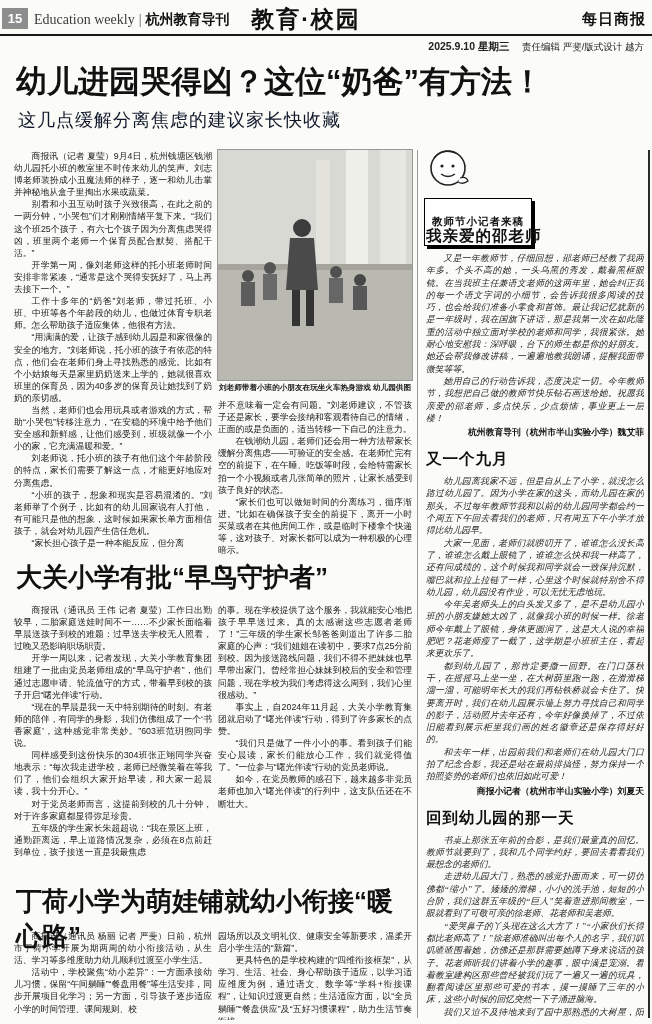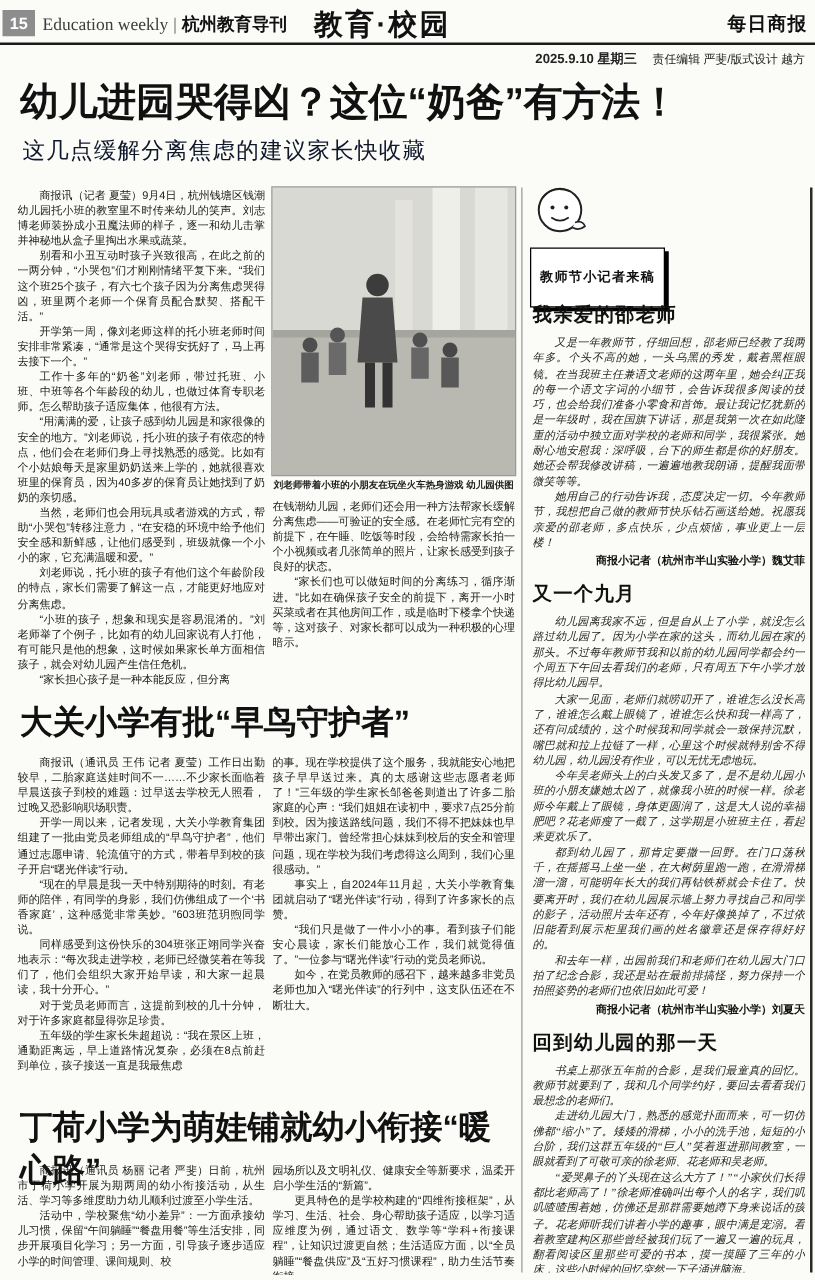--- a/index.html
+++ b/index.html
@@ -54,21 +54,21 @@
   
   .v-rule{position:absolute;left:417px;top:150px;width:1px;height:868px;background:#9a9a9a;}
   .edge-rule{position:absolute;left:648px;top:150px;width:2px;height:868px;background:#2a2a2a;}
   .contrib-icon{position:absolute;left:424px;top:146px;width:54px;height:50px;}
   .contrib-label{position:absolute;left:424px;top:198px;
     border:1px solid #000;background:#fff;box-shadow:3px 3px 0 #000;
     font-size:10.5px;font-weight:bold;padding:16px 7px;letter-spacing:1px;}
   .contrib{position:absolute;left:426px;top:226px;width:218px;height:792px;overflow:hidden;}
   .contrib h3{margin:10px 0 5px 0;font-size:15.5px;font-weight:900;letter-spacing:1px;
     font-family:"Liberation Sans",sans-serif;}
-  .contrib h3:first-child{margin-top:16px;}
+  .contrib h3:first-child{margin-top:0;}
   .contrib p{margin:0;text-indent:2em;text-align:justify;
     font-family:"Liberation Serif",serif;font-style:italic;
     font-size:8.8px;line-height:12.3px;color:#1d1d1d;}
   .byline{display:block;text-align:right;font-style:normal!important;
     font-weight:bold;font-size:8.8px;line-height:13px;margin:2px 0 4px 0;
     font-family:"Liberation Sans",sans-serif;color:#111;}
 </style>
 </head>
 <body>
 
@@ -121,20 +121,21 @@
       <rect x="23" y="132" width="14" height="24" fill="#5d5d5d"></rect>
     <circle cx="118" cy="122" r="6" fill="#505050"></circle>
       <rect x="111" y="128" width="14" height="25" fill="#666"></rect>
     <circle cx="142" cy="130" r="6" fill="#474747"></circle>
       <rect x="135" y="136" width="14" height="24" fill="#585858"></rect>
   </svg>
 </div>
 <div class="caption">刘老师带着小班的小朋友在玩坐火车热身游戏 幼儿园供图</div>
 
 <div id="lead-col2" class="body-col cont">
+    <p>并不意味着一定会有问题。”刘老师建议，不管孩子还是家长，要学会接纳和客观看待自己的情绪，正面的或是负面的，适当转移一下自己的注意力。</p>
     <p>在钱潮幼儿园，老师们还会用一种方法帮家长缓解分离焦虑——可验证的安全感。在老师忙完有空的前提下，在午睡、吃饭等时段，会给特需家长拍一个小视频或者几张简单的照片，让家长感受到孩子良好的状态。</p>
     <p>“家长们也可以做短时间的分离练习，循序渐进。”比如在确保孩子安全的前提下，离开一小时买菜或者在其他房间工作，或是临时下楼拿个快递等，这对孩子、对家长都可以成为一种积极的心理暗示。</p>
   </div>
 
 <div id="sec2-headline" class="sec-headline">大关小学有批“早鸟守护者”</div>
 <div id="sec2-col1" class="body-col">
     <p>商报讯（通讯员 王伟 记者 夏莹）工作日出勤较早，二胎家庭送娃时间不一……不少家长面临着早晨送孩子到校的难题：过早送去学校无人照看，过晚又恐影响职场职责。</p>
     <p>开学一周以来，记者发现，大关小学教育集团组建了一批由党员老师组成的“早鸟守护者”，他们通过志愿申请、轮流值守的方式，带着早到校的孩子开启“曙光伴读”行动。</p>
     <p>“现在的早晨是我一天中特别期待的时刻。有老师的陪伴，有同学的身影，我们仿佛组成了一个‘书香家庭’，这种感觉非常美妙。”603班范玥煦同学说。</p>
     <p>同样感受到这份快乐的304班张正翊同学兴奋地表示：“每次我走进学校，老师已经微笑着在等我们了，他们会组织大家开始早读，和大家一起晨读，我十分开心。”</p>
@@ -172,21 +173,21 @@
   </svg>
 </div>
 <div class="contrib-label">教师节小记者来稿</div>
 
 <div class="contrib">
   <h3>我亲爱的邵老师</h3>
   <div>
       <p>又是一年教师节，仔细回想，邵老师已经教了我两年多。个头不高的她，一头乌黑的秀发，戴着黑框眼镜。在当我班主任兼语文老师的这两年里，她会纠正我的每一个语文字词的小细节，会告诉我很多阅读的技巧，也会给我们准备小零食和首饰。最让我记忆犹新的是一年级时，我在国旗下讲话，那是我第一次在如此隆重的活动中独立面对学校的老师和同学，我很紧张。她耐心地安慰我：深呼吸，台下的师生都是你的好朋友。她还会帮我修改讲稿，一遍遍地教我朗诵，提醒我面带微笑等等。</p>
       <p>她用自己的行动告诉我，态度决定一切。今年教师节，我想把自己做的教师节快乐钻石画送给她。祝愿我亲爱的邵老师，多点快乐，少点烦恼，事业更上一层楼！</p>
     </div>
-  <span class="byline">商报小记者（杭州市半山实验小学）魏艾菲</span>
+  <span class="byline">杭州教育导刊（杭州市半山实验小学）魏艾菲</span>
 
   <h3>又一个九月</h3>
   <div>
       <p>幼儿园离我家不远，但是自从上了小学，就没怎么路过幼儿园了。因为小学在家的这头，而幼儿园在家的那头。不过每年教师节我和以前的幼儿园同学都会约一个周五下午回去看我们的老师，只有周五下午小学才放得比幼儿园早。</p>
       <p>大家一见面，老师们就唠叨开了，谁谁怎么没长高了，谁谁怎么戴上眼镜了，谁谁怎么快和我一样高了，还有问成绩的，这个时候我和同学就会一致保持沉默，嘴巴就和拉上拉链了一样，心里这个时候就特别舍不得幼儿园，幼儿园没有作业，可以无忧无虑地玩。</p>
       <p>今年吴老师头上的白头发又多了，是不是幼儿园小班的小朋友嫌她太凶了，就像我小班的时候一样。徐老师今年戴上了眼镜，身体更圆润了，这是大人说的幸福肥吧？花老师瘦了一截了，这学期是小班班主任，看起来更欢乐了。</p>
       <p>都到幼儿园了，那肯定要撒一回野。在门口荡秋千，在摇摇马上坐一坐，在大树荫里跑一跑，在滑滑梯溜一溜，可能明年长大的我们再钻铁桥就会卡住了。快要离开时，我们在幼儿园展示墙上努力寻找自己和同学的影子，活动照片去年还有，今年好像换掉了，不过依旧能看到展示柜里我们画的姓名徽章还是保存得好好的。</p>
       <p>和去年一样，出园前我们和老师们在幼儿园大门口拍了纪念合影，我还是站在最前排搞怪，努力保持一个拍照姿势的老师们也依旧如此可爱！</p>
     </div>
   <span class="byline">商报小记者（杭州市半山实验小学）刘夏天</span>

